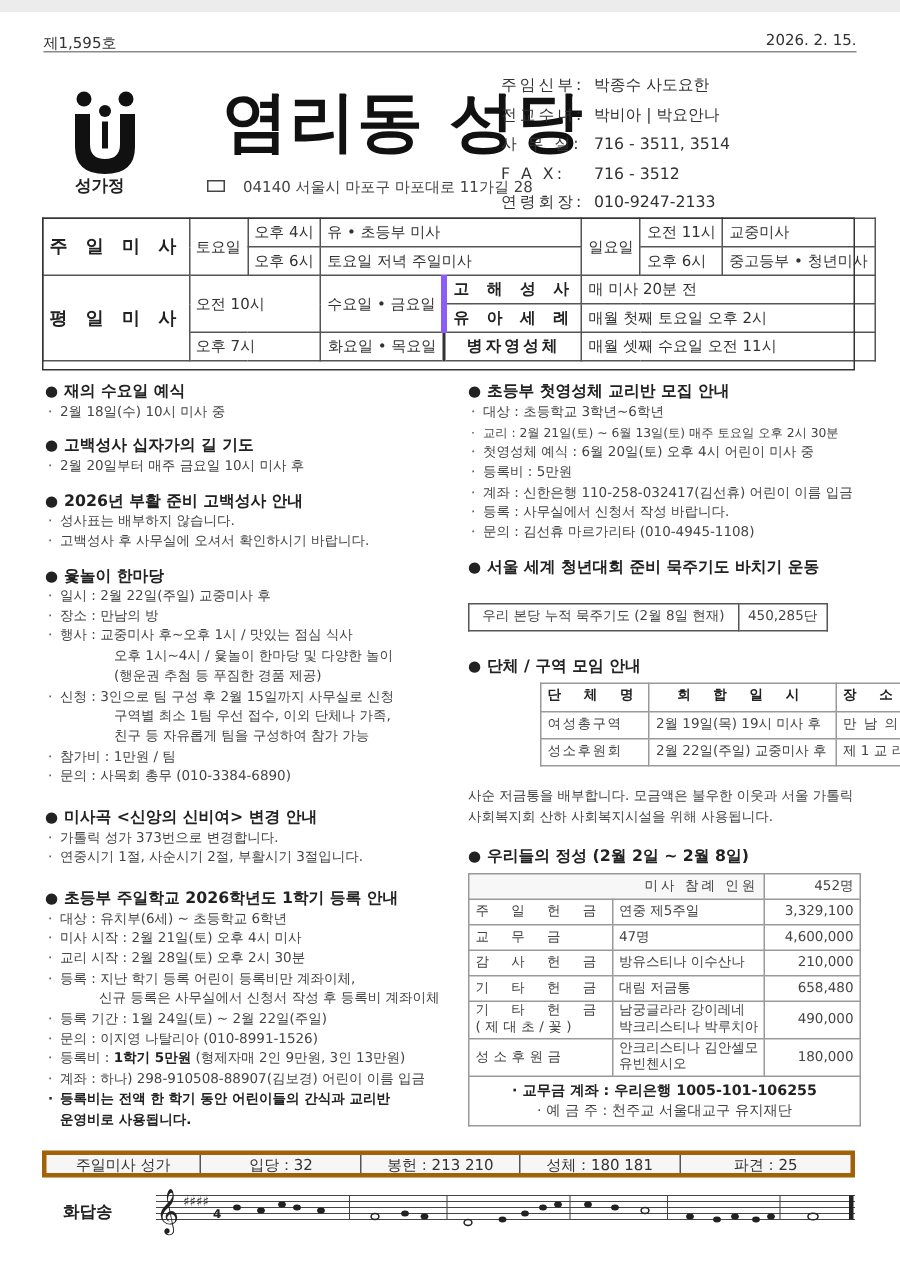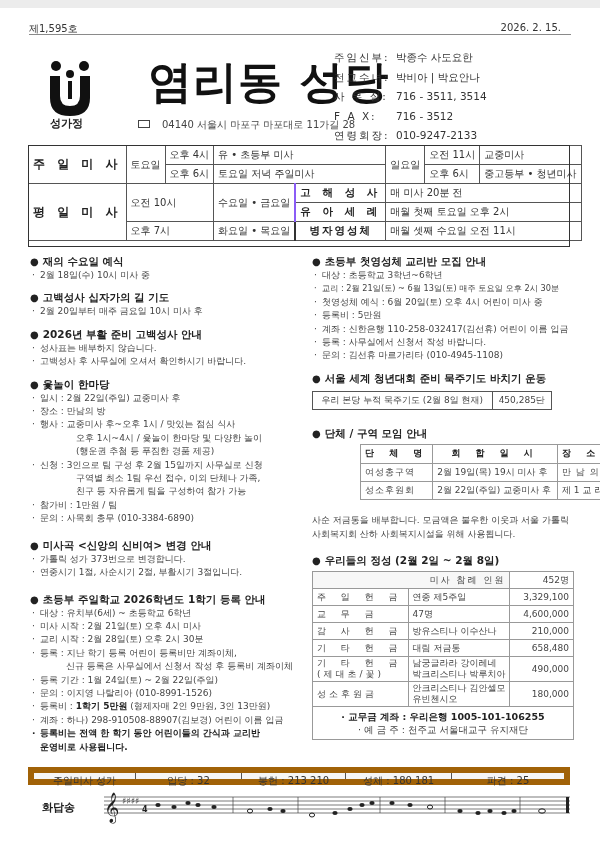--- a/index.html
+++ b/index.html
@@ -1,21 +1,21 @@
 <!DOCTYPE html>
 <html><head>
 <meta charset="utf-8">
 <style>
   * { box-sizing: border-box; margin: 0; padding: 0; }
   html, body { width: 600px; height: 858px; background: #ffffff; overflow: hidden; }
   body { font-family: "DejaVu Sans", "Liberation Sans", sans-serif; color: #1a1a1a; position: relative; }
   .topband { position: absolute; left: 0; top: 0; width: 600px; height: 8px; background: #ececec; }
   .issue-row { position: absolute; left: 29px; top: 22px; width: 542px; height: 13px; border-bottom: 1.5px solid #8a8a8a; font-size: 10px; color: #333; }
   .issue-no { position: absolute; left: 0; top: 0; }
-  .issue-date { position: absolute; right: 10px; top: 0; }
+  .issue-date { position: absolute; right: 0; top: 0; }
 
   .logo { position: absolute; left: 48px; top: 60px; width: 44px; height: 70px; }
   .logo-text { position: absolute; left: 50px; top: 116px; font-size: 11px; font-weight: bold; color: #222; }
   .parish-name { position: absolute; left: 148px; top: 56px; font-size: 44px; font-weight: bold; letter-spacing: 1px; color: #111; line-height: 52px; }
   .address { position: absolute; left: 138px; top: 118px; font-size: 10px; color: #444; }
   .address .mail { display: inline-block; width: 12px; height: 8px; border: 1px solid #444; margin-right: 12px; position: relative; top: 0px; }
 
   .info { position: absolute; left: 334px; top: 48px; font-size: 10.5px; color: #333; line-height: 19.5px; }
   .info .row { white-space: nowrap; }
   .info .lbl { display: inline-block; width: 62px; letter-spacing: 2px; }
@@ -32,34 +32,34 @@
   .col-left { left: 30px; top: 254px; width: 272px; }
   .col-right { left: 312px; top: 254px; width: 262px; }
   .sec { margin-bottom: 8px; }
   .sec-title { font-weight: bold; font-size: 10.5px; color: #222; line-height: 15px; }
   .sec-title::before { content: "\25CF"; font-size: 10px; margin-right: 4px; }
   .item { padding-left: 10px; position: relative; }
   .item::before { content: "\00B7"; position: absolute; left: 2px; }
   .cont { padding-left: 46px; }
   .b { font-weight: bold; color: #222; }
 
-  .rosary { width: 240px; border: 1px solid #555; font-size: 9px; margin-top: 5px; }
+  .rosary { width: 240px; border: 1px solid #555; font-size: 9px; margin-top: 16px; }
   .rosary td { border: 1px solid #555; padding: 2px 5px; }
   .grp { width: 262px; border: 1px solid #555; font-size: 9px; margin-top: 3px; margin-left: 48px; }
   .grp td { border: 1px solid #999; padding: 2px 4px; height: 17px; white-space: nowrap; }
   .grp .h td { font-weight: bold; letter-spacing: 6px; color: #222; }
   .off { width: 262px; border: 1px solid #555; font-size: 9px; margin-top: 3px; }
   .off td { border: 1px solid #999; padding: 1px 4px; height: 17px; white-space: nowrap; margin-left: 11px; }
   .off .lbl { letter-spacing: 6px; width: 70px; }
   .off .lbl2 { letter-spacing: 3px; line-height: 11px; }
   .off .amt { text-align: right; width: 66px; }
   .off .tall td { height: 24px; line-height: 11px; }
   .off .acct { text-align: center; line-height: 13px; padding: 3px 0; }
 
-  .hymn-bar { position: absolute; left: 28px; top: 767px; width: 542px; height: 18px; border: 6px solid #a16207; background: #f6f6f6; font-size: 10px; color: #333; display: flex; }
+  .hymn-bar { position: absolute; left: 28px; top: 767px; width: 542px; height: 18px; border: 3px solid #a16207; background: #f6f6f6; font-size: 10px; color: #333; display: flex; }
   .hymn-bar div { border-right: 1px solid #555; text-align: center; line-height: 16px; }
   .hymn-bar div:last-child { border-right: none; }
   .staff-wrap { position: absolute; left: 30px; top: 788px; width: 540px; height: 60px; }
   .hwa { position: absolute; left: 12px; top: 12px; font-weight: bold; font-size: 11px; color: #222; }
   .lyrics { position: absolute; left: 118px; top: 58px; font-size: 9px; color: #444; letter-spacing: 1px; word-spacing: 3px; white-space: nowrap; margin-top: 40px; }
 </style>
 </head>
 <body>
 
 <div class="topband"></div>
@@ -114,21 +114,21 @@
   </tr>
   <tr>
     <td>오후 6시</td>
     <td colspan="2">토요일 저녁 주일미사</td>
     <td>오후  6시</td>
     <td>중고등부 • 청년미사</td>
   </tr>
   <tr>
     <td class="head" rowspan="3" style="border-top:1.5px solid #333">평 일 미 사</td>
     <td colspan="2" rowspan="2" style="border-top:1.5px solid #333">오전 10시</td>
-    <td class="center" rowspan="2" style="border-top:1.5px solid #333;border-right:2px solid #8b5cf6">수요일 • 금요일</td>
+    <td class="center" rowspan="2" style="border-top:1.5px solid #333;border-right:4px solid #8b5cf6">수요일 • 금요일</td>
     <td class="bold center" colspan="1" style="border-top:1.5px solid #333">고 해 성 사</td>
     <td colspan="3" style="border-top:1.5px solid #333">매 미사 20분 전</td>
   </tr>
   <tr>
     <td class="bold center">유 아 세 례</td>
     <td colspan="3">매월 첫째 토요일 오후  2시</td>
   </tr>
   <tr>
     <td colspan="2">오후  7시</td>
     <td class="center" style="border-right:2px solid #333">화요일 • 목요일</td>

